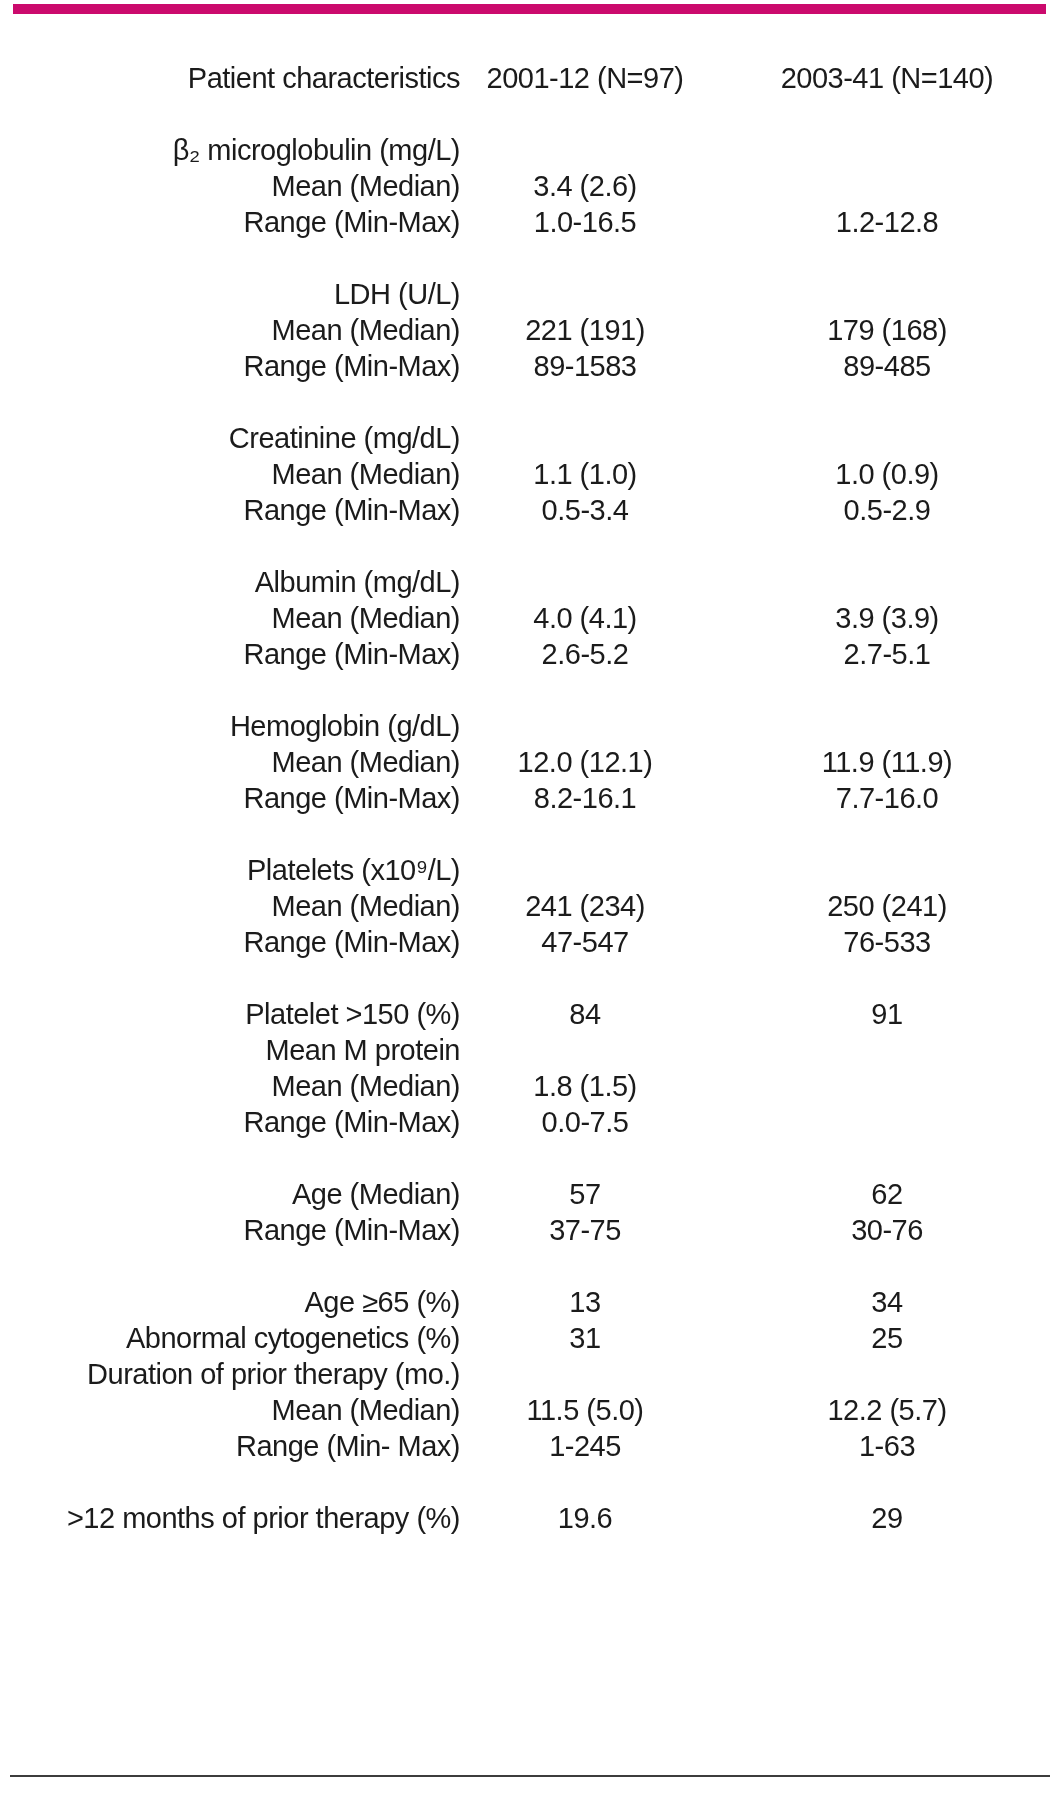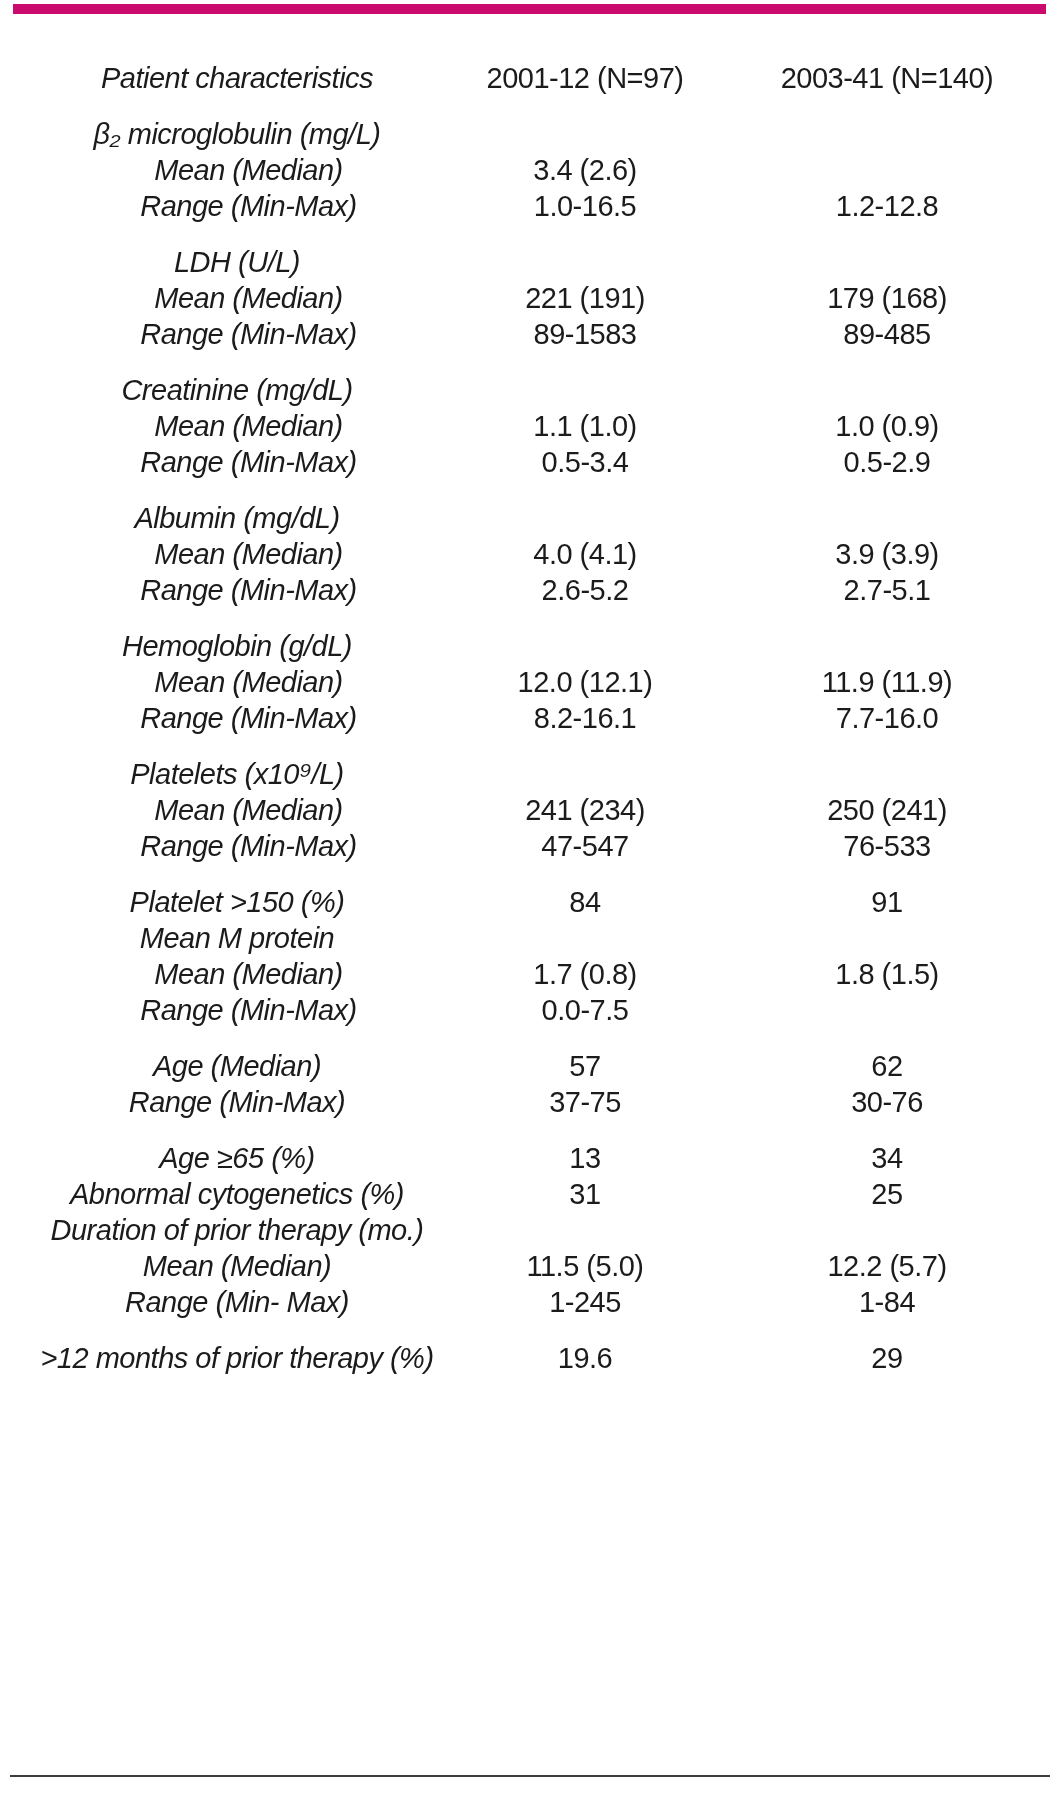--- a/index.html
+++ b/index.html
@@ -43,31 +43,30 @@
     grid-template-columns: 460px 250px 354px;
     height: 36px;
     align-items: center;
   }
   .cell {
     white-space: nowrap;
     line-height: 36px;
   }
   .cell.label {
     padding-left: 14px;
-    text-align: center;
-    font-style: italic;
+    text-align: right;
   }
   .grid-row.indent .cell.label {
     padding-left: 37px;
   }
   .cell.value {
     text-align: center;
   }
   .section {
-    margin-top: 20px;
+    margin-top: 36px;
   }
 </style>
 </head>
 <body>
 
 <div class="page" style="color: rgb(27, 27, 27);">
 
   <div class="top-bar" style="background: rgb(203, 10, 109);"></div>
 
   <div class="content">
@@ -186,21 +185,20 @@
             <div class="cell value">84</div>
             <div class="cell value">91</div>
           </div>
           <div class="grid-row">
             <div class="cell label">Mean M protein</div>
             <div class="cell value"></div>
             <div class="cell value"></div>
           </div>
           <div class="grid-row indent">
             <div class="cell label">Mean (Median)</div>
-            <div class="cell value">1.7 (0.8)</div>
             <div class="cell value">1.8 (1.5)</div>
           </div>
           <div class="grid-row indent">
             <div class="cell label">Range (Min-Max)</div>
             <div class="cell value">0.0-7.5</div>
           </div>
         </div>
         <div class="section">
           <div class="grid-row">
             <div class="cell label">Age (Median)</div>
@@ -230,21 +228,21 @@
             <div class="cell value"></div>
           </div>
           <div class="grid-row">
             <div class="cell label">Mean (Median)</div>
             <div class="cell value">11.5 (5.0)</div>
             <div class="cell value">12.2 (5.7)</div>
           </div>
           <div class="grid-row">
             <div class="cell label">Range (Min- Max)</div>
             <div class="cell value">1-245</div>
-            <div class="cell value">1-84</div>
+            <div class="cell value">1-63</div>
           </div>
         </div>
         <div class="section">
           <div class="grid-row">
             <div class="cell label">&gt;12 months of prior therapy (%)</div>
             <div class="cell value">19.6</div>
             <div class="cell value">29</div>
           </div>
         </div>
       </div>

